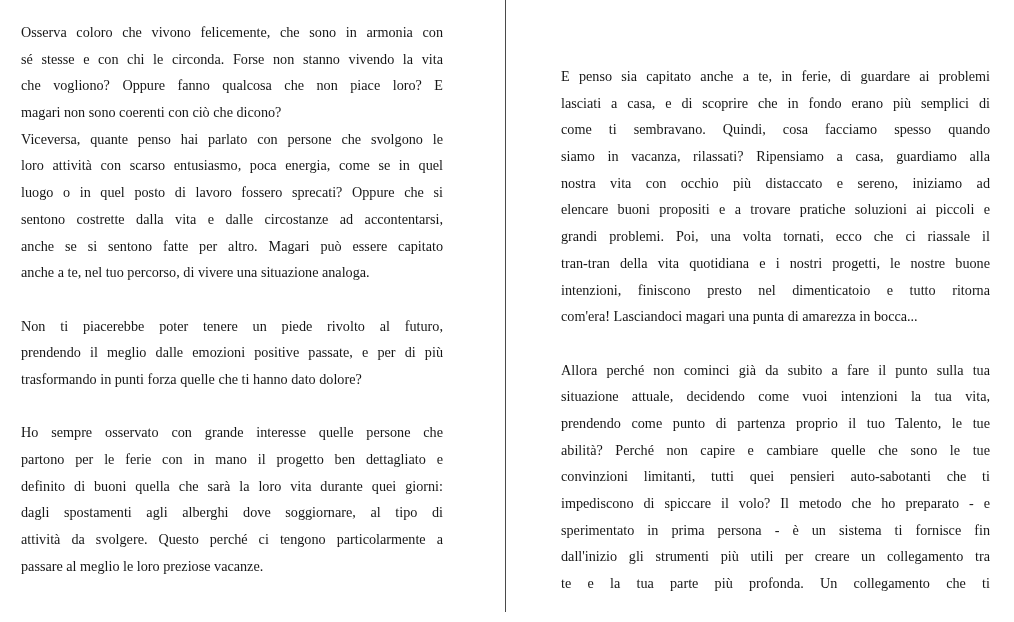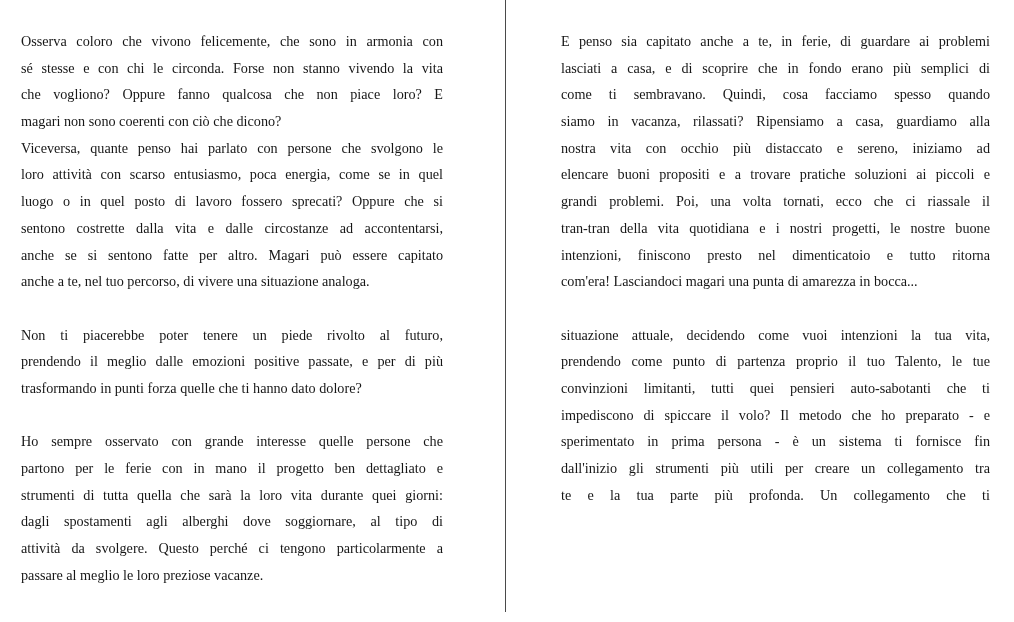--- a/index.html
+++ b/index.html
@@ -14,29 +14,30 @@
     font-family: "Liberation Serif", serif;
     color: #161616;
     overflow: hidden;
   }
   .spread {
     position: absolute;
     inset: 0;
   }
   .page {
     position: absolute;
-    top: 28px;
+    top: 19px;
   }
   .page.left {
     left: 21px;
     width: 422px;
   }
   .page.right {
     left: 561px;
     width: 429px;
+    margin-top: 44px;
   }
   .divider {
     position: absolute;
     left: 505px;
     top: 0;
     width: 1px;
     height: 612px;
     background: #4a4a4a;
   }
   .para {
@@ -78,43 +79,45 @@
         <div class="line para-end">anche a te, nel tuo percorso, di vivere una situazione analoga.</div>
       </div>
       <div class="para gap-before">
         <div class="line">Non ti piacerebbe poter tenere un piede rivolto al futuro,</div>
         <div class="line">prendendo il meglio dalle emozioni positive passate, e per di più</div>
         <div class="line para-end">trasformando in punti forza quelle che ti hanno dato dolore?</div>
       </div>
       <div class="para gap-before">
         <div class="line">Ho sempre osservato con grande interesse quelle persone che</div>
         <div class="line">partono per le ferie con in mano il progetto ben dettagliato e</div>
-        <div class="line">strumenti di tutta quella che sarà la loro vita durante quei giorni:</div>
+        <div class="line">definito di buoni quella che sarà la loro vita durante quei giorni:</div>
         <div class="line">dagli spostamenti agli alberghi dove soggiornare, al tipo di</div>
         <div class="line">attività da svolgere. Questo perché ci tengono particolarmente a</div>
         <div class="line para-end">passare al meglio le loro preziose vacanze.</div>
       </div>
     </div>
   <div class="divider" style="background: rgb(74, 74, 74);"></div>
   <div class="page right">
       <div class="para">
         <div class="line">E penso sia capitato anche a te, in ferie, di guardare ai problemi</div>
         <div class="line">lasciati a casa, e di scoprire che in fondo erano più semplici di</div>
         <div class="line">come ti sembravano. Quindi, cosa facciamo spesso quando</div>
         <div class="line">siamo in vacanza, rilassati? Ripensiamo a casa, guardiamo alla</div>
         <div class="line">nostra vita con occhio più distaccato e sereno,  iniziamo ad</div>
         <div class="line">elencare buoni propositi e a trovare pratiche soluzioni ai piccoli e</div>
         <div class="line">grandi problemi. Poi, una volta tornati, ecco che ci riassale il</div>
         <div class="line">tran-tran della vita quotidiana e i nostri progetti, le nostre buone</div>
         <div class="line">intenzioni, finiscono presto nel dimenticatoio e tutto ritorna</div>
         <div class="line para-end">com'era! Lasciandoci magari una punta di amarezza in bocca...</div>
       </div>
       <div class="para gap-before">
+        <div class="line">Allora perché non cominci già da subito a fare il punto sulla tua</div>
         <div class="line">situazione attuale, decidendo come vuoi intenzioni la tua vita,</div>
         <div class="line">prendendo come punto di partenza proprio il tuo Talento, le tue</div>
+        <div class="line">abilità? Perché non capire e cambiare quelle che sono le tue</div>
         <div class="line">convinzioni limitanti, tutti quei pensieri auto-sabotanti che ti</div>
         <div class="line">impediscono di spiccare il volo? Il metodo che ho preparato - e</div>
         <div class="line">sperimentato in prima persona - è un sistema ti fornisce fin</div>
         <div class="line">dall'inizio gli strumenti più utili per creare un collegamento tra</div>
         <div class="line">te e la tua parte più profonda. Un collegamento che ti</div>
       </div>
     </div>
 </div>
 
 </body></html>

